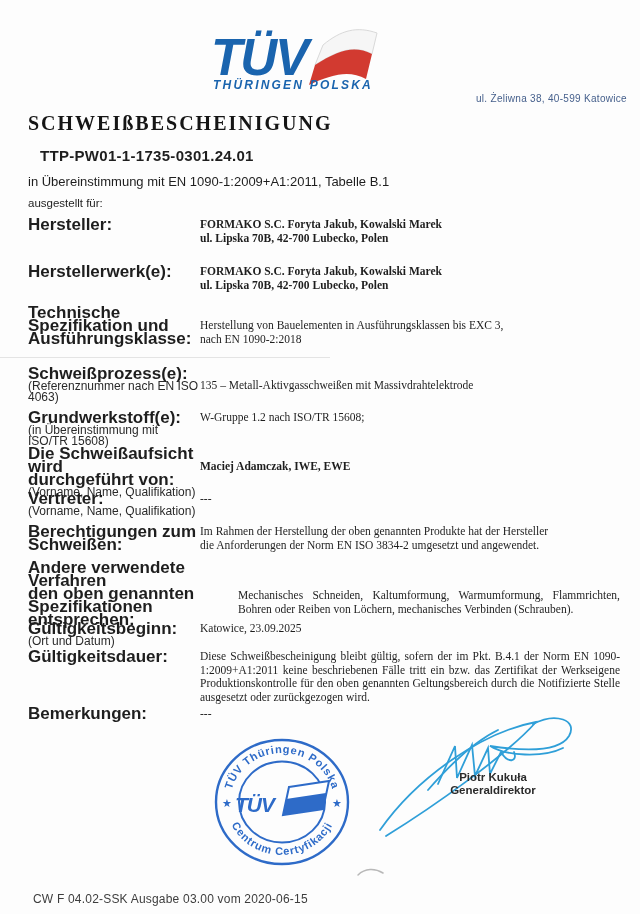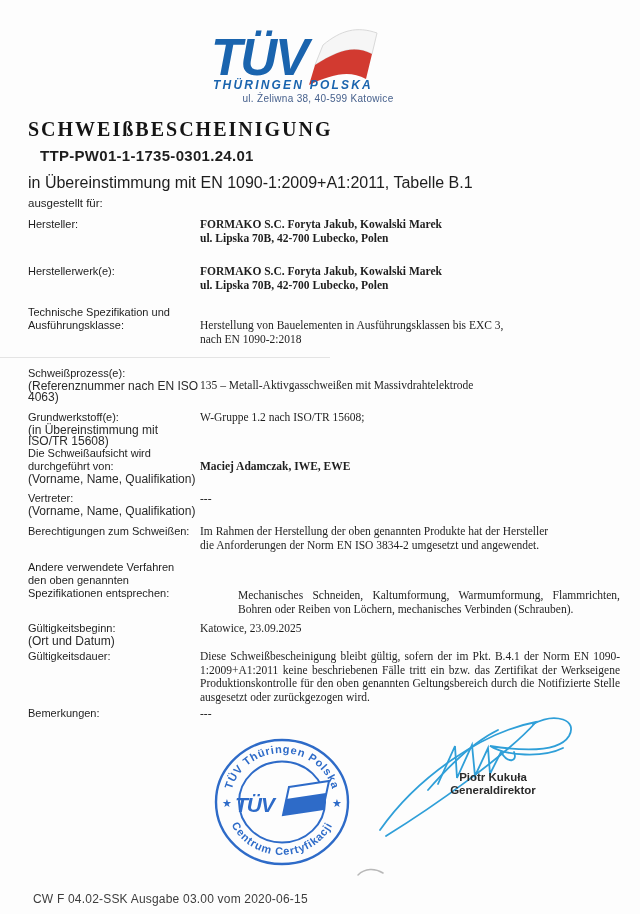--- a/index.html
+++ b/index.html
@@ -11,38 +11,38 @@
   .abs { position:absolute; }
 
   
   .logo-svg { left:211px; top:25px; }
   .logo-name {
     left:0; width:586px; top:78px; text-align:center;
     font-size:12px; font-weight:bold; font-style:italic;
     letter-spacing:2.2px; color:#1a64ae;
   }
   .logo-address {
-    left:0; width:586px; top:93px; text-align:center;
+    left:16px; width:586px; top:93px; text-align:right;
     font-size:10px; color:#46608c; letter-spacing:0.3px;padding-left:25px;
   }
 
   
   .doc-title {
-    left:28px; top:118px;
+    left:28px; top:112px;
     font-family:"Liberation Serif", serif;
     font-size:20px; font-weight:bold; letter-spacing:2px; color:#151515;
   }
   .cert-number { left:28px; top:147px; font-size:15px; font-weight:bold; letter-spacing:0.3px;margin-left:12px; }
-  .subtitle { left:28px; top:174px; font-size:16px; }
+  .subtitle { left:28px; top:174px; font-size:13px; }
   .issued-for { left:28px; top:197px; font-size:11.5px; }
 
   
   .row { position:absolute; left:28px; width:592px; display:flex; }
   .lbl { width:172px; flex:0 0 172px; }
-  .lbl-main { font-size:11px; font-weight:normal; line-height:13px; white-space:pre-line; }
+  .lbl-main { font-size:17px; font-weight:bold; line-height:13px; white-space:pre-line; }
   .lbl-sub { font-size:12px; line-height:11px; color:#2a2a2a; margin-top:1px; }
   .val { flex:1; max-width:420px; font-size:11.5px; line-height:13.5px; white-space:pre-line;font-family:Liberation Serif, serif; }
   .val.bold { font-weight:bold; }
   .val.just { white-space:normal; text-align:justify; }
   .val.pt12 { padding-top:12px; }
   .val.pt13 { padding-top:13px; }
   .val.pt28 { padding-top:28px;margin-left:38px; }
 
   .scan-line { left:0; top:357px; width:330px; height:1px; background:#e4e4e4; }
 

